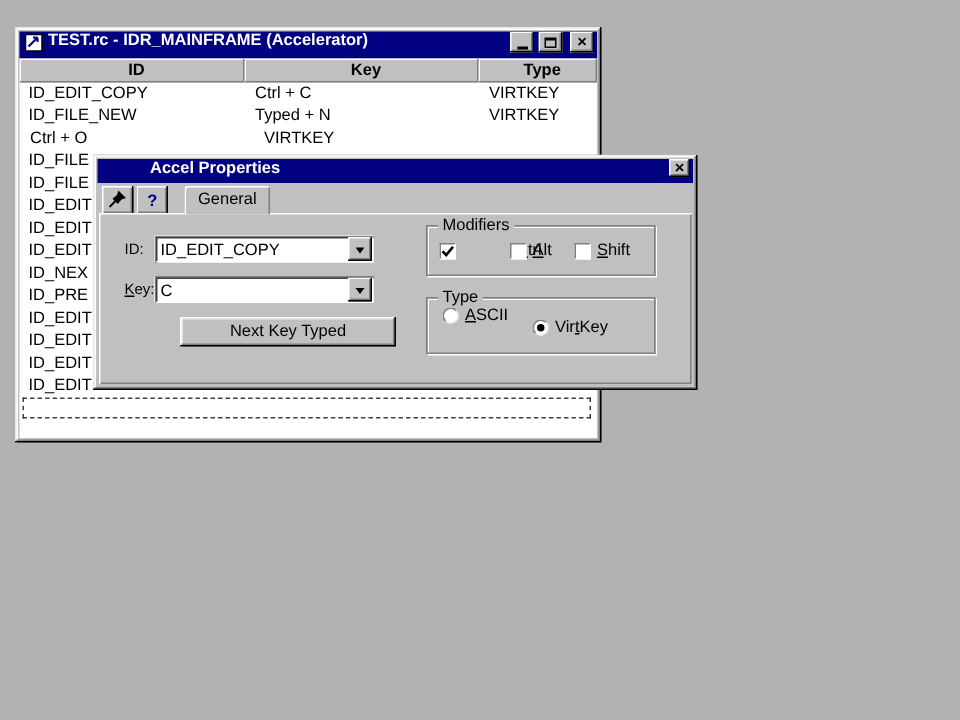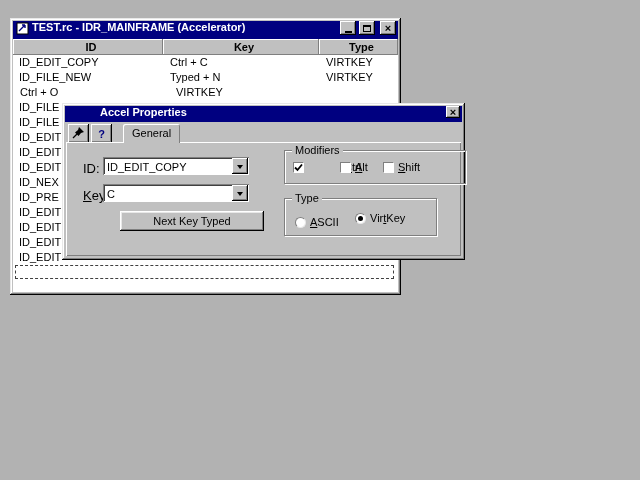--- a/index.html
+++ b/index.html
@@ -66,21 +66,21 @@
     position:absolute; left:58px; top:2px; height:19px; padding:3px 9px 0;
     font-size:11px; background:var(--chrome); z-index:2;
     border-top-left-radius:2px; border-top-right-radius:2px;
     box-shadow: inset 1px 1px 0 var(--hl), inset -1px 0 0 var(--sh);
   }
   .tab-page{
     position:absolute; left:1px; right:1px; top:20px; bottom:1px;
     box-shadow: inset 1px 1px 0 var(--hl), inset -1px -1px 0 var(--sh);
     background:var(--chrome);
   }
-  .flabel{position:absolute; font-size:13px;}
+  .flabel{position:absolute; font-size:10px;}
   .combo{position:absolute; background:#fff;
     box-shadow: inset 1px 1px 0 var(--sh), inset -1px -1px 0 var(--hl), inset 2px 2px 0 #404040;
     font-size:11px;}
   .combo-text{position:absolute; left:4px; top:4px; right:18px; white-space:nowrap; overflow:hidden;}
   .combo-btn{position:absolute; right:1px; top:1px; bottom:1px; width:16px; background:var(--chrome);
     box-shadow: inset -1px -1px 0 var(--dk), inset 1px 1px 0 var(--hl), inset -2px -2px 0 var(--sh);
     display:flex; align-items:center; justify-content:center;}
   .arrow-down{width:0;height:0;border:3px solid transparent;border-top:4px solid #000;margin-top:4px;}
   .btn95{position:absolute; background:var(--chrome);
     box-shadow: inset -1px -1px 0 var(--dk), inset 1px 1px 0 var(--hl),
@@ -244,21 +244,21 @@
         <span class="flabel" style="left:17px;top:46px;"><span style="text-decoration: underline;">K</span>ey:</span>
         <div class="combo" style="left:37px;top:42px;width:146px;height:18px;">
           <span class="combo-text">C</span>
           <span class="combo-btn">
             <span class="arrow-down"></span>
           </span>
         </div>
 
         <div class="btn95" style="left:40px;top:69px;width:144px;height:20px;margin-left:14px;">Next Key Typed</div>
 
-        <div class="group" style="left:218px;top:8px;width:182px;height:34px;">
+        <div class="group" style="left:218px;top:8px;width:153px;height:34px;">
           <span class="group-label">Modifiers</span>
           <label class="checkbox on" style="left:8px;top:10px;gap:40px;">
             <span class="cb-box">
               <svg width="9" height="9" viewBox="0 0 9 9">
                   <polyline points="1,4.5 3.5,7 8,1.5" fill="none" stroke="#000" stroke-width="1.8"></polyline>
                 </svg>
             </span>
             <span><span style="text-decoration: underline;">C</span>trl</span>
           </label>
           <label class="checkbox" style="left:55px;top:10px;">
@@ -270,21 +270,21 @@
           <label class="checkbox" style="left:98px;top:10px;">
             <span class="cb-box">
               
             </span>
             <span><span style="text-decoration: underline;">S</span>hift</span>
           </label>
         </div>
 
         <div class="group" style="left:218px;top:56px;width:153px;height:38px;">
           <span class="group-label">Type</span>
-          <label class="radio" style="left:10px;top:17px;">
+          <label class="radio" style="left:10px;top:5px;">
             <span class="rb"></span>
             <span><span style="text-decoration: underline;">A</span>SCII</span>
           </label>
           <label class="radio on" style="left:70px;top:13px;">
             <span class="rb">
                 <span class="dot"></span>
               </span>
             <span>Vir<span style="text-decoration: underline;">t</span>Key</span>
           </label>
         </div>

